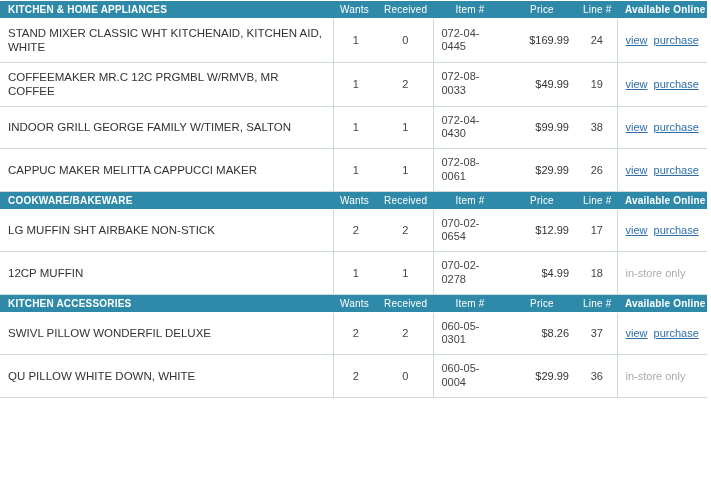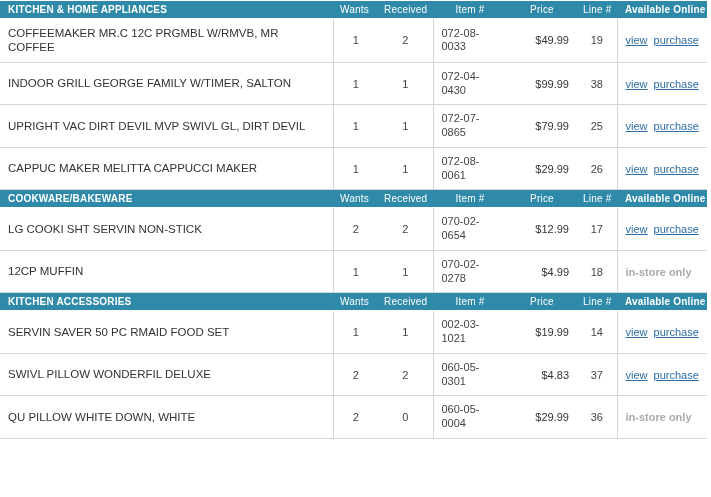--- a/index.html
+++ b/index.html
@@ -100,21 +100,20 @@
   td.online a {
     color: #2e6ea8;
     text-decoration: underline;
     cursor: pointer;
   }
   td.online a.purchase {
     margin-left: 6px;
   }
   span.instore {
     color: #aaaaaa;
-    font-weight: bold;
   }
   .itemno-line2 { display: block; }
 </style>
 </head>
 <body>
 
 <table class="registry">
   <colgroup>
     <col class="c-desc">
       <col class="c-wants">
@@ -128,44 +127,44 @@
       <tr class="section-row">
         <td class="sec-title">KITCHEN &amp; HOME APPLIANCES</td>
         <td class="hdr">Wants</td>
         <td class="hdr">Received</td>
         <td class="hdr">Item #</td>
         <td class="hdr">Price</td>
         <td class="hdr">Line #</td>
         <td class="hdr-online">Available Online</td>
       </tr>
       <tr class="item-row">
+        <td class="desc">STAND MIXER CLASSIC WHT KITCHENAID, KITCHEN AID, WHITE</td>
+        <td class="num">1</td>
+        <td class="num">0</td>
+        <td class="itemno"><span class="itemno-line1">072-04-</span><span class="itemno-line2">0445</span></td>
+        <td class="price">$169.99</td>
+        <td class="line">24</td>
+        <td class="online"><a class="view">view</a><a class="purchase">purchase</a></td>
+      </tr>
+      <tr class="item-row">
         <td class="desc">COFFEEMAKER MR.C 12C PRGMBL W/RMVB, MR COFFEE</td>
         <td class="num">1</td>
         <td class="num">2</td>
         <td class="itemno"><span class="itemno-line1">072-08-</span><span class="itemno-line2">0033</span></td>
         <td class="price">$49.99</td>
         <td class="line">19</td>
         <td class="online"><a class="view">view</a><a class="purchase">purchase</a></td>
       </tr>
       <tr class="item-row">
         <td class="desc">INDOOR GRILL GEORGE FAMILY W/TIMER, SALTON</td>
         <td class="num">1</td>
         <td class="num">1</td>
         <td class="itemno"><span class="itemno-line1">072-04-</span><span class="itemno-line2">0430</span></td>
         <td class="price">$99.99</td>
         <td class="line">38</td>
-        <td class="online"><a class="view">view</a><a class="purchase">purchase</a></td>
-      </tr>
-      <tr class="item-row">
-        <td class="desc">UPRIGHT VAC DIRT DEVIL MVP SWIVL GL, DIRT DEVIL</td>
-        <td class="num">1</td>
-        <td class="num">1</td>
-        <td class="itemno"><span class="itemno-line1">072-07-</span><span class="itemno-line2">0865</span></td>
-        <td class="price">$79.99</td>
-        <td class="line">25</td>
         <td class="online"><a class="view">view</a><a class="purchase">purchase</a></td>
       </tr>
       <tr class="item-row">
         <td class="desc">CAPPUC MAKER MELITTA CAPPUCCI MAKER</td>
         <td class="num">1</td>
         <td class="num">1</td>
         <td class="itemno"><span class="itemno-line1">072-08-</span><span class="itemno-line2">0061</span></td>
         <td class="price">$29.99</td>
         <td class="line">26</td>
         <td class="online"><a class="view">view</a><a class="purchase">purchase</a></td>
@@ -173,21 +172,21 @@
       <tr class="section-row">
         <td class="sec-title">COOKWARE/BAKEWARE</td>
         <td class="hdr">Wants</td>
         <td class="hdr">Received</td>
         <td class="hdr">Item #</td>
         <td class="hdr">Price</td>
         <td class="hdr">Line #</td>
         <td class="hdr-online">Available Online</td>
       </tr>
       <tr class="item-row">
-        <td class="desc">LG COOKI SHT SERVIN NON-STICK</td>
+        <td class="desc">LG MUFFIN SHT AIRBAKE NON-STICK</td>
         <td class="num">2</td>
         <td class="num">2</td>
         <td class="itemno"><span class="itemno-line1">070-02-</span><span class="itemno-line2">0654</span></td>
         <td class="price">$12.99</td>
         <td class="line">17</td>
         <td class="online"><a class="view">view</a><a class="purchase">purchase</a></td>
       </tr>
       <tr class="item-row">
         <td class="desc">12CP MUFFIN</td>
         <td class="num">1</td>
@@ -200,34 +199,25 @@
       <tr class="section-row">
         <td class="sec-title">KITCHEN ACCESSORIES</td>
         <td class="hdr">Wants</td>
         <td class="hdr">Received</td>
         <td class="hdr">Item #</td>
         <td class="hdr">Price</td>
         <td class="hdr">Line #</td>
         <td class="hdr-online">Available Online</td>
       </tr>
       <tr class="item-row">
-        <td class="desc">SERVIN SAVER 50 PC RMAID FOOD SET</td>
-        <td class="num">1</td>
-        <td class="num">1</td>
-        <td class="itemno"><span class="itemno-line1">002-03-</span><span class="itemno-line2">1021</span></td>
-        <td class="price">$19.99</td>
-        <td class="line">14</td>
-        <td class="online"><a class="view">view</a><a class="purchase">purchase</a></td>
-      </tr>
-      <tr class="item-row">
         <td class="desc">SWIVL PILLOW WONDERFIL DELUXE</td>
         <td class="num">2</td>
         <td class="num">2</td>
         <td class="itemno"><span class="itemno-line1">060-05-</span><span class="itemno-line2">0301</span></td>
-        <td class="price">$4.83</td>
+        <td class="price">$8.26</td>
         <td class="line">37</td>
         <td class="online"><a class="view">view</a><a class="purchase">purchase</a></td>
       </tr>
       <tr class="item-row">
         <td class="desc">QU PILLOW WHITE DOWN, WHITE</td>
         <td class="num">2</td>
         <td class="num">0</td>
         <td class="itemno"><span class="itemno-line1">060-05-</span><span class="itemno-line2">0004</span></td>
         <td class="price">$29.99</td>
         <td class="line">36</td>

